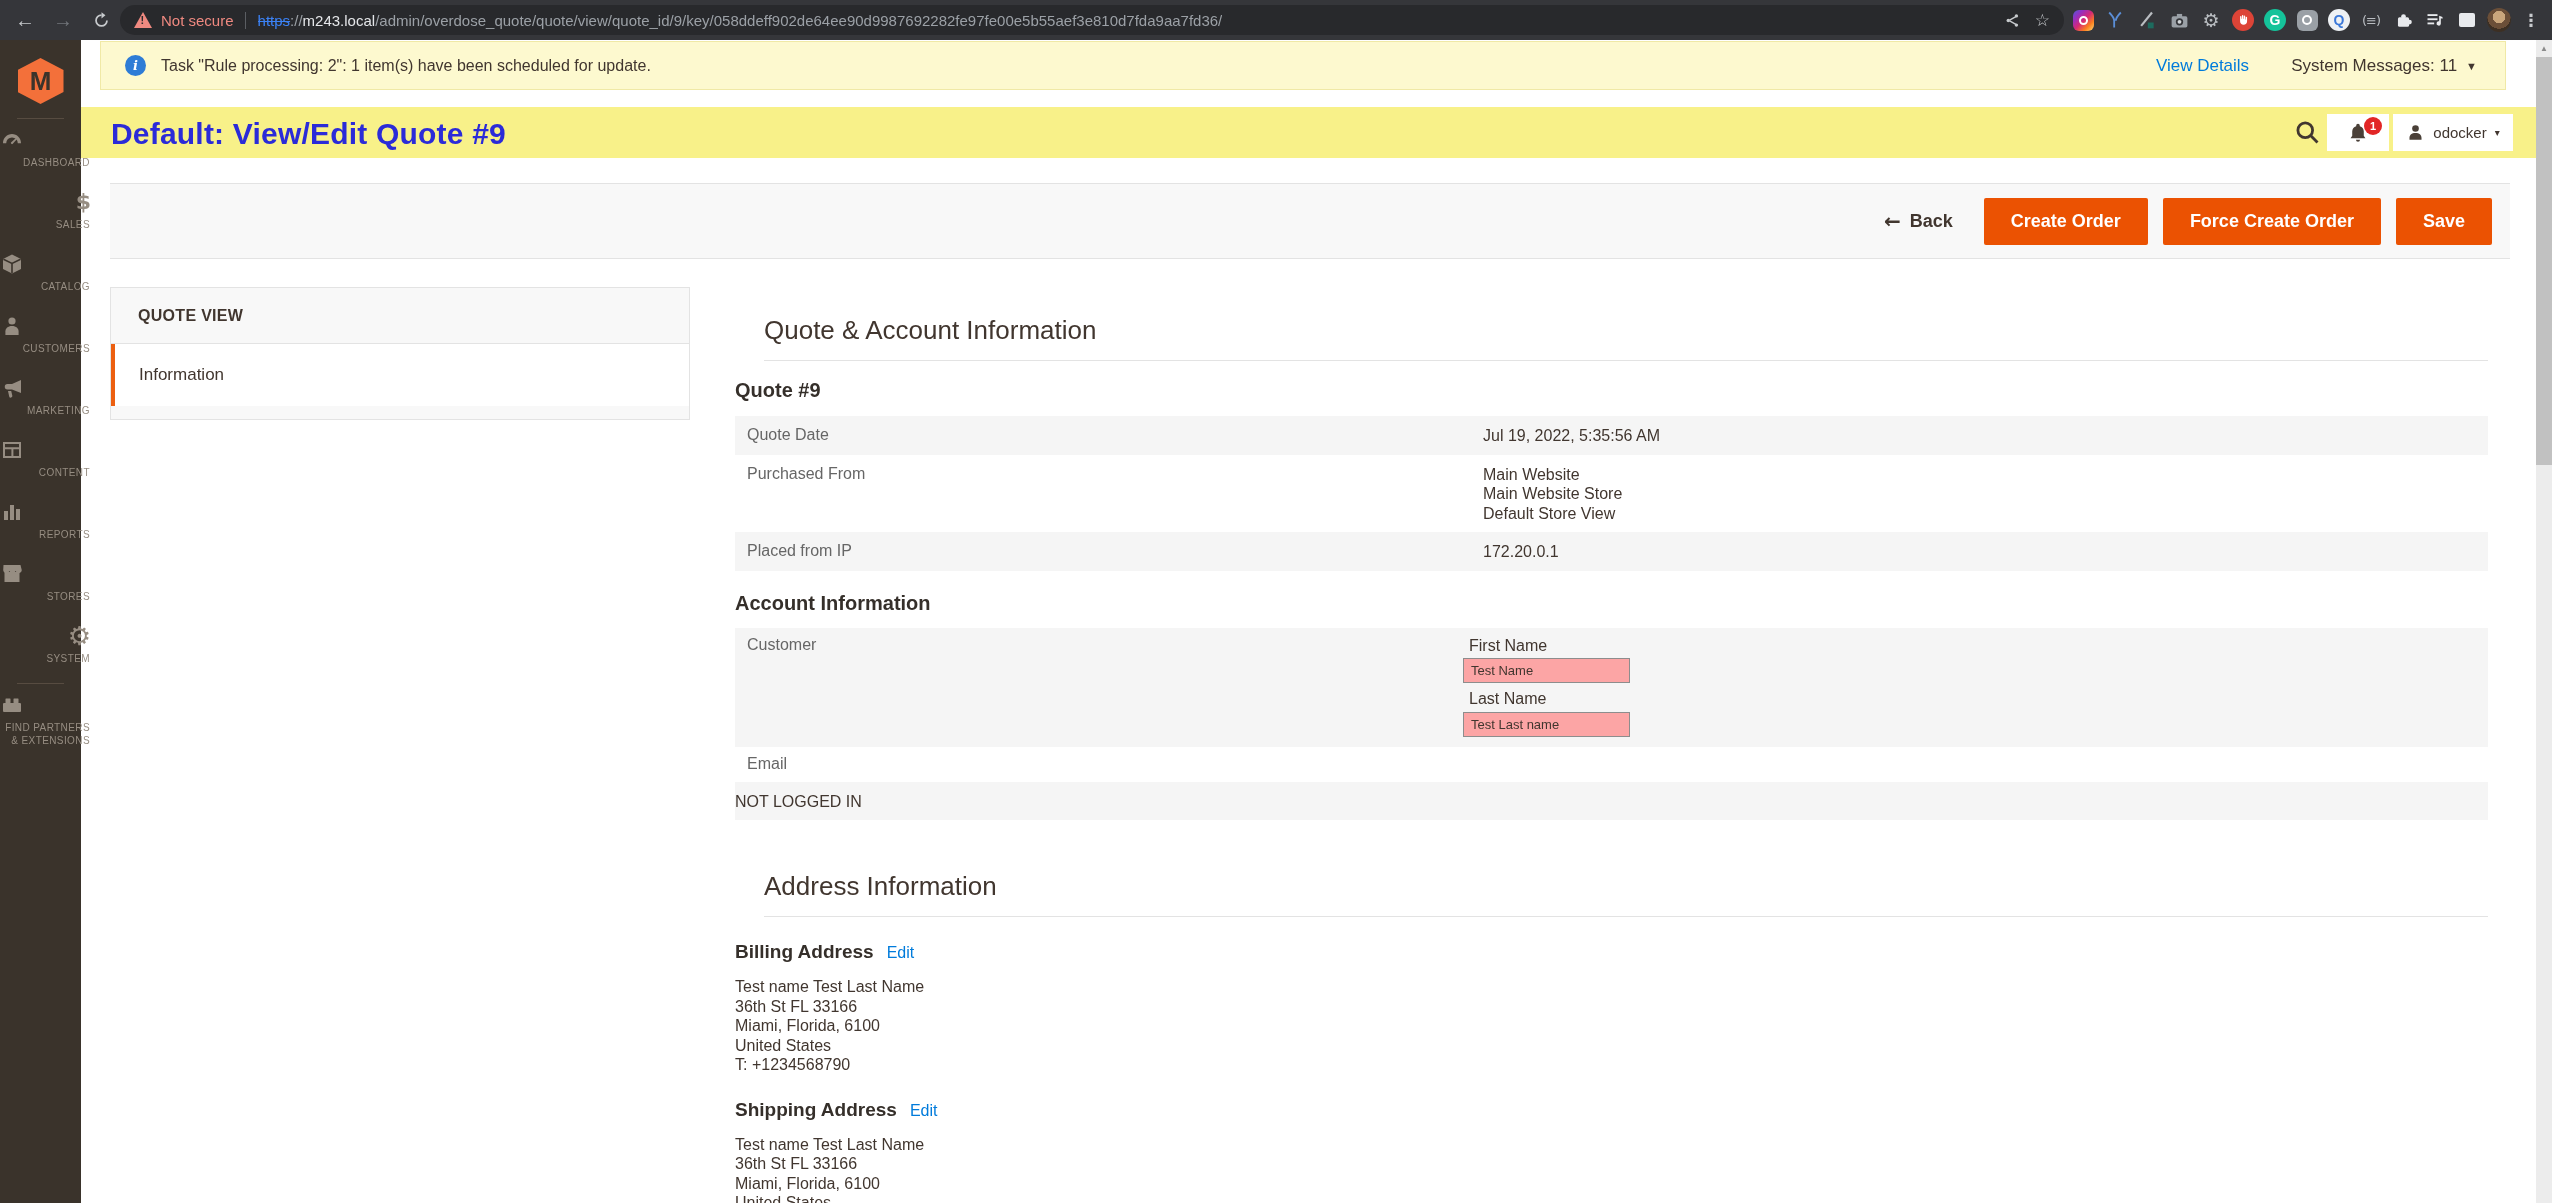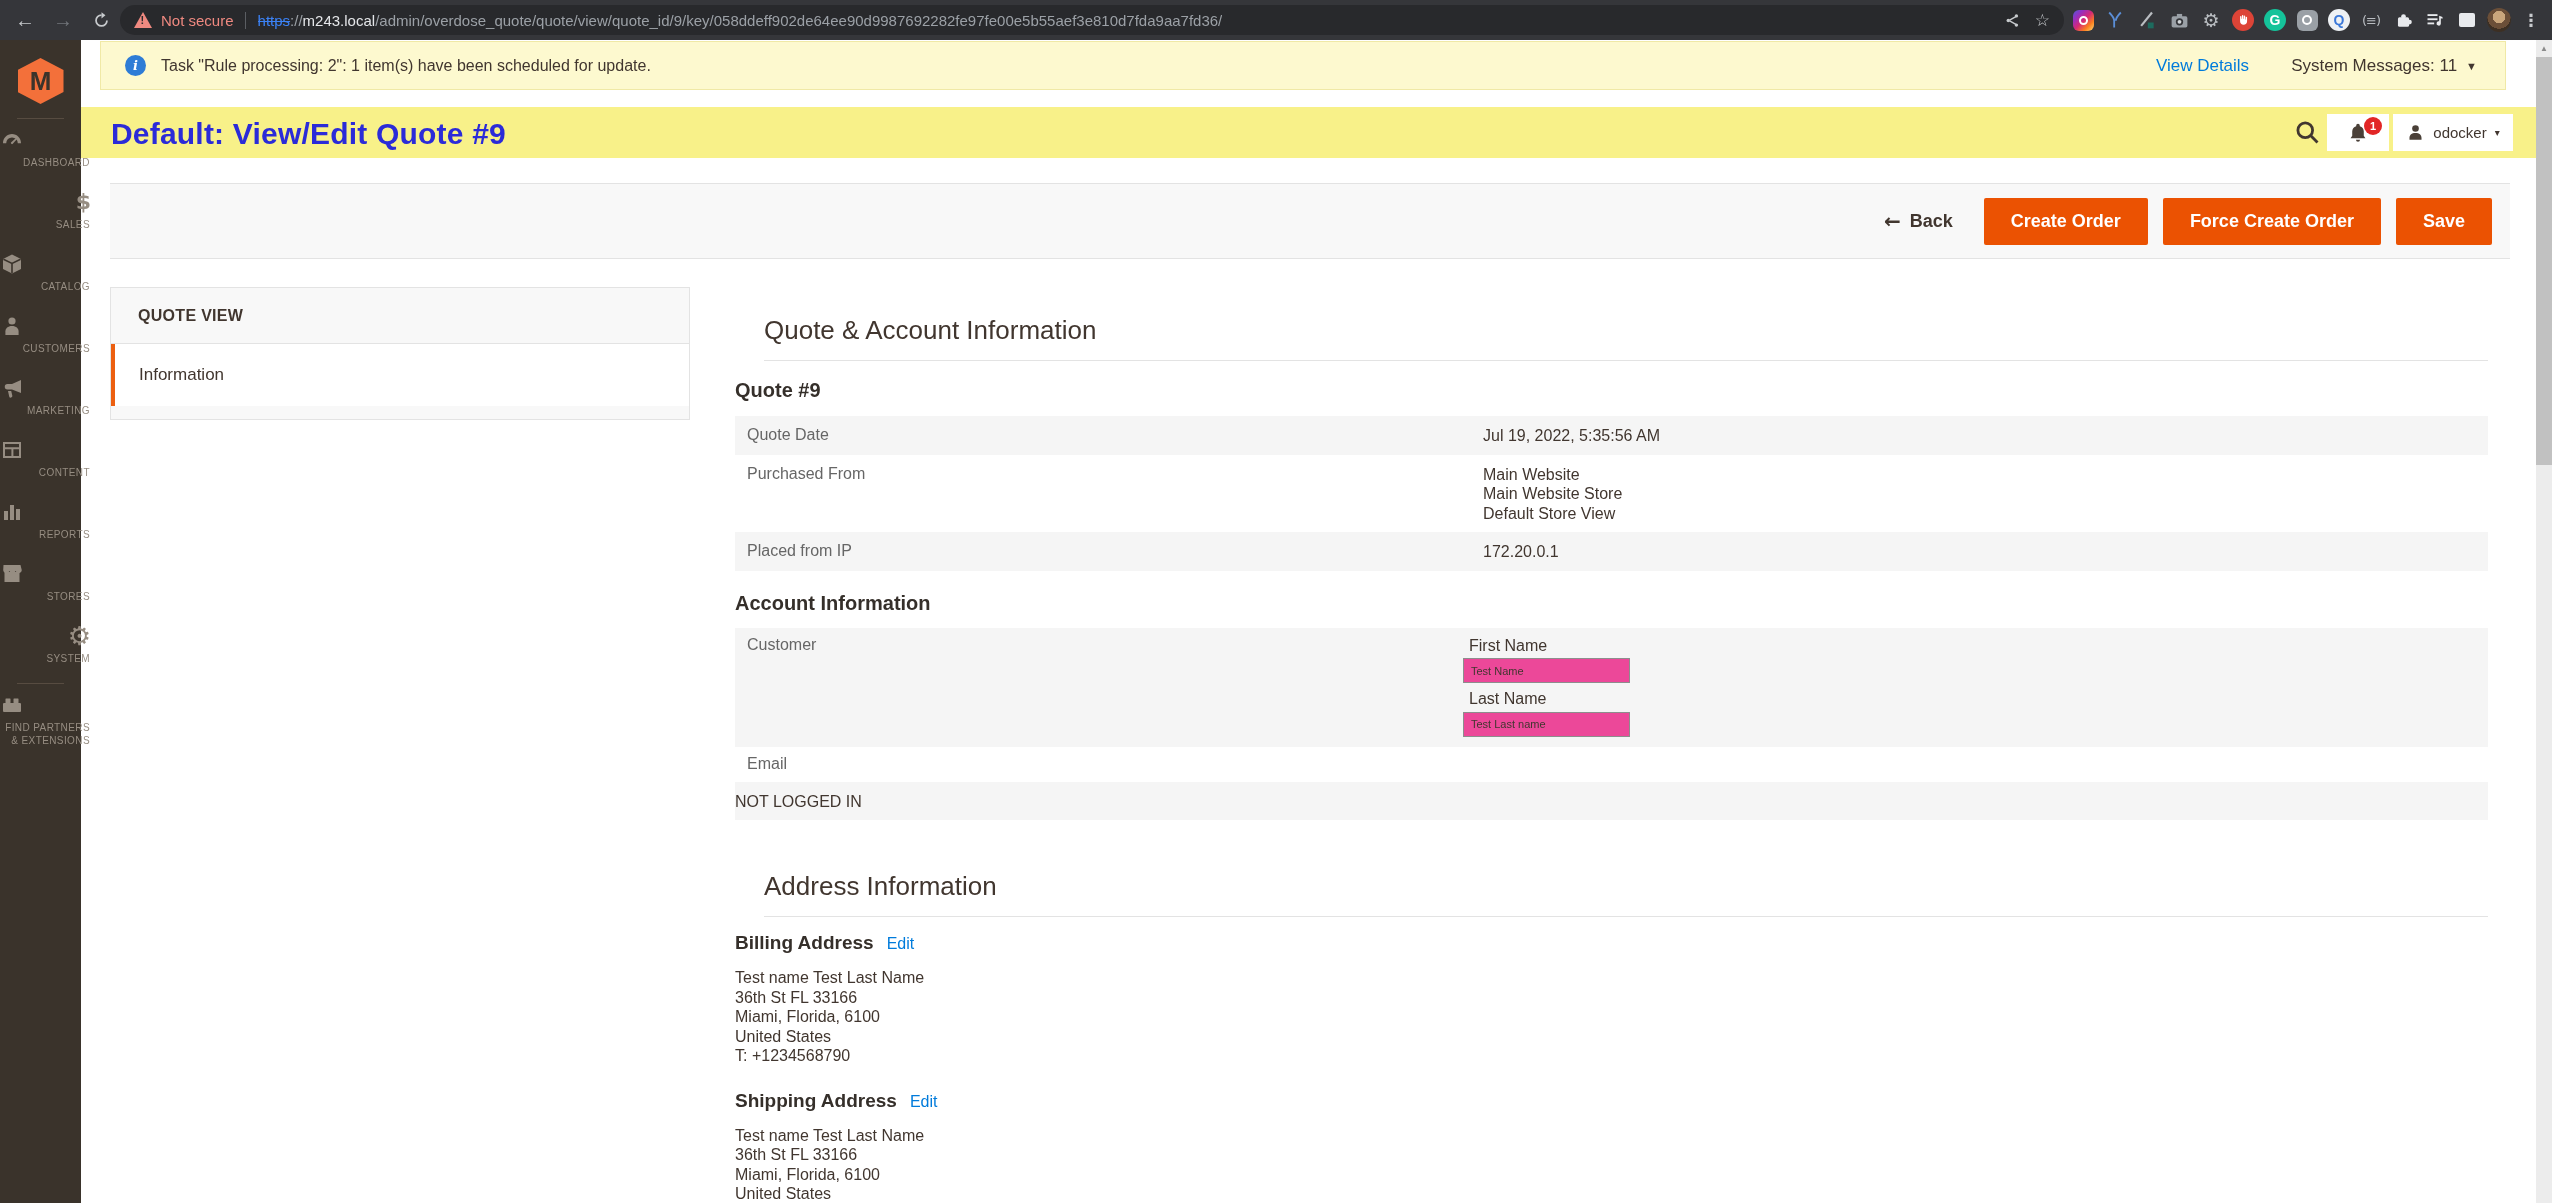--- a/index.html
+++ b/index.html
@@ -107,25 +107,25 @@
   #quote-heading { margin-top:18px; }
   .info-table { margin-top:14px; width:100%; }
   .irow { display:flex; }
   .irow.gray { background:#f5f5f5; }
   .ilabel { width:748px; flex:0 0 748px; padding:10px 10px 9px 12px; font-size:16px; color:#666; }
   .ivalue { flex:1; padding:10px 10px 9px 0; font-size:16px; color:#41362f; line-height:19.5px; }
   .acct-table { margin-top:13px; }
   .acct-table .irow { }
   .fld-lbl { display:block; font-size:16px; color:#41362f; margin:0 0 3px -14px; }
   .fld-lbl.mt { margin-top:6px; }
-  input.txt { display:block; width:167px; height:25px; border:1px solid #8d8d8d; background:#ec4899; padding:5px 7px;
-              font-size:11px; font-family:inherit; color:#41362f; margin-left:-20px; }
+  input.txt { display:block; width:167px; height:25px; border:1px solid #8d8d8d; background:#fca5a5; padding:5px 7px;
+              font-size:13px; font-family:inherit; color:#41362f; margin-left:-20px; }
   .row-pad8 .ilabel { padding-top:8px; }
   #address-title { margin-top:51px; }
-  .addr-head { margin-top:15px; display:flex; align-items:baseline; gap:13px; }
+  .addr-head { margin-top:24px; display:flex; align-items:baseline; gap:13px; }
   .addr-head .h3 { font-size:19px; font-weight:700; color:#352f2a; }
   .edit-link { font-size:16px; color:#007bdb; cursor:pointer; }
   .addr-block { margin-top:14px; font-size:16px; line-height:19.5px; color:#41362f; }
   .addr-block span { display:block; }
 
   
   #scrollbar { position:absolute; right:0; top:40px; width:16px; height:1163px; background:#ececec; z-index:60; }
   #sb-up { height:16px; display:flex; align-items:center; justify-content:center; font-size:8px; color:#8a8a8a; }
   #sb-thumb { position:absolute; left:0; top:17px; width:16px; height:408px; background:#c1c1c1; cursor:grab; }
 

